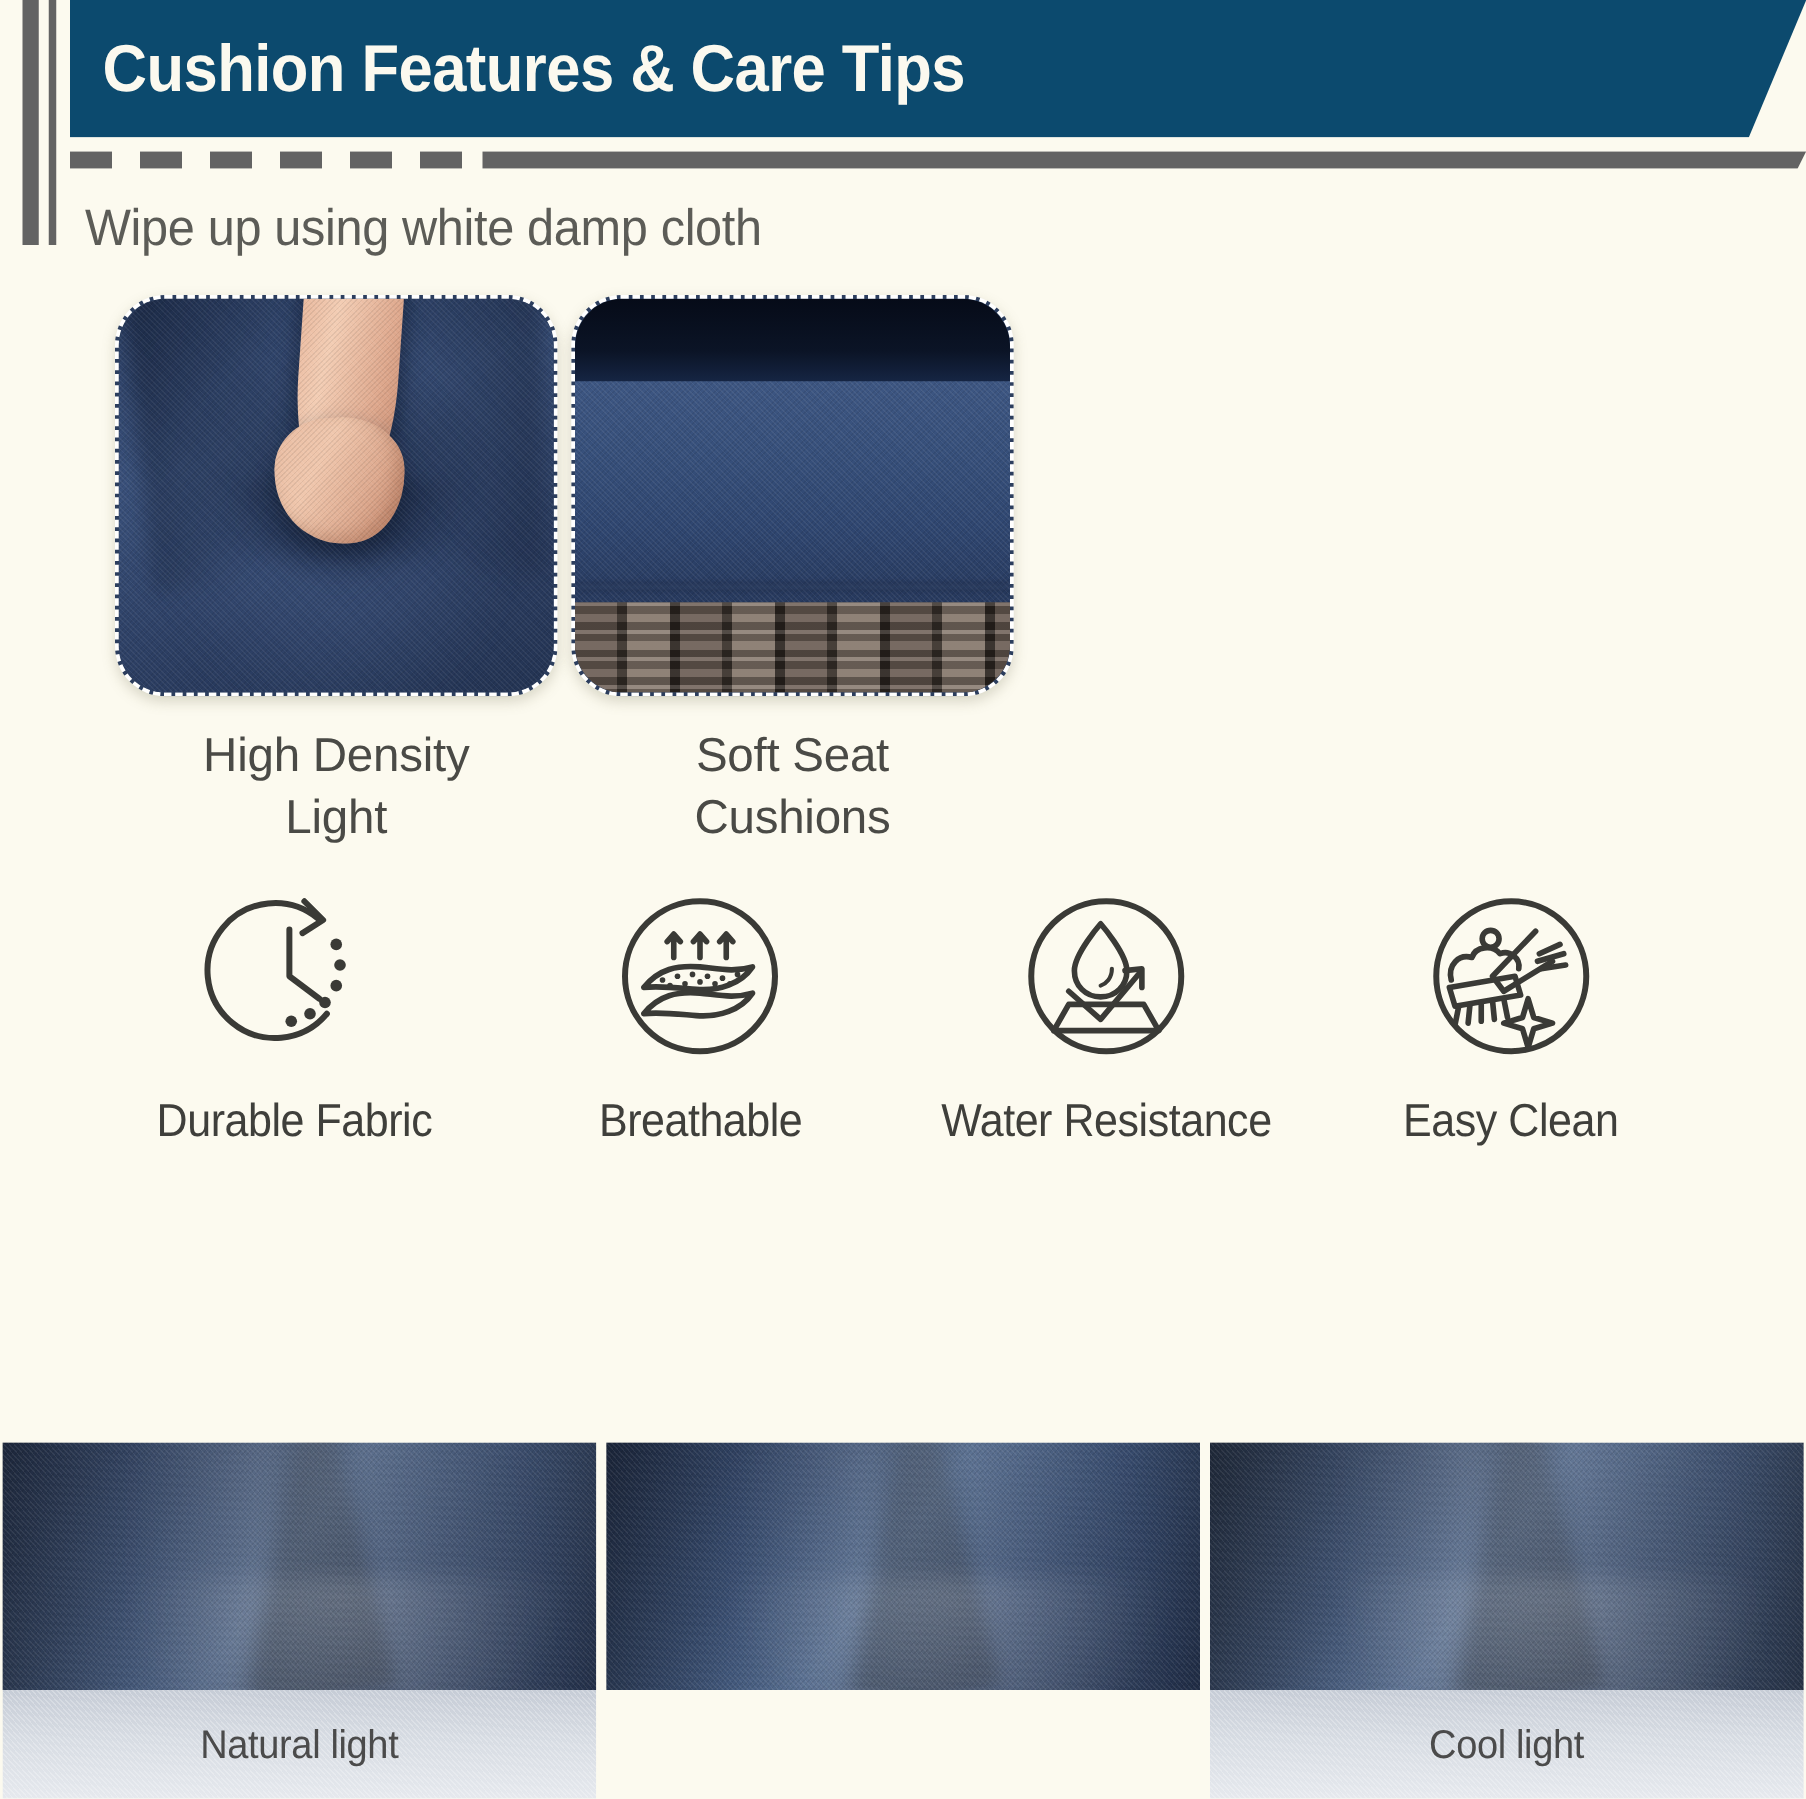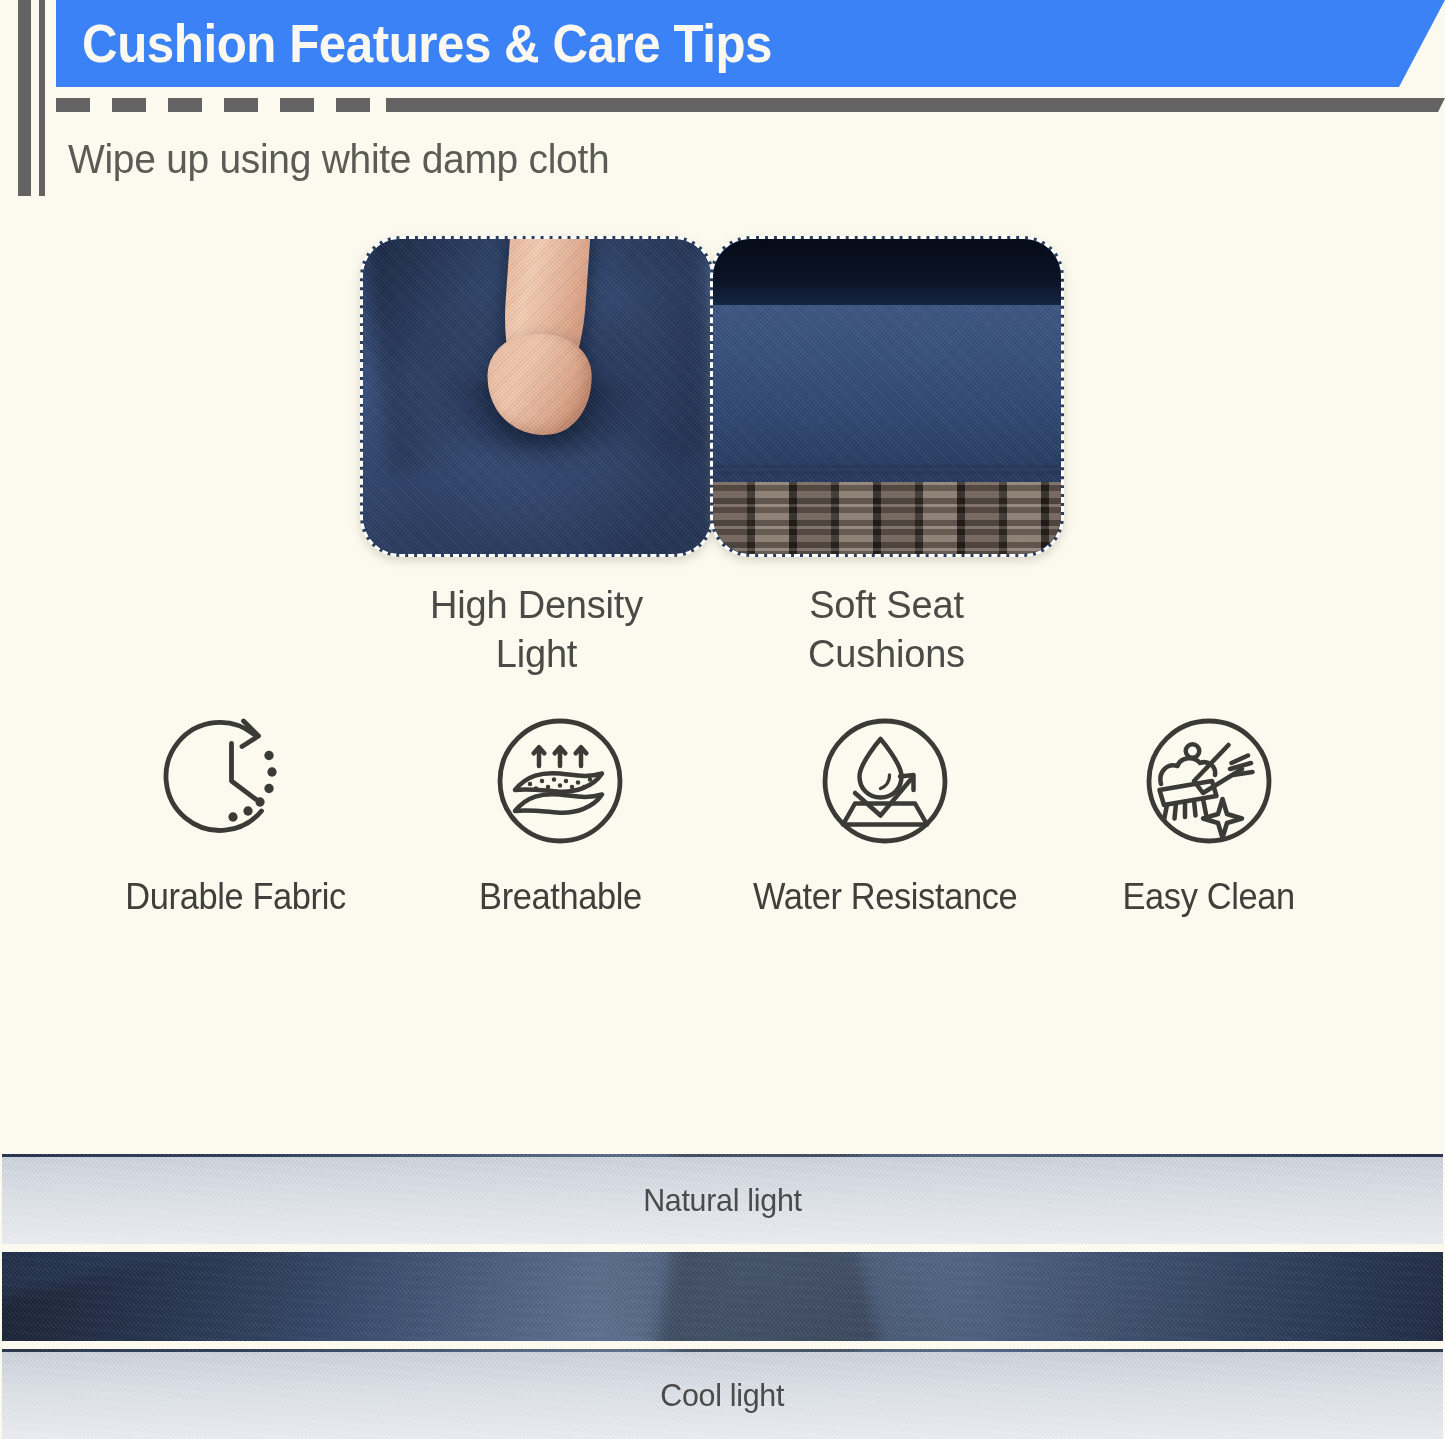--- a/index.html
+++ b/index.html
@@ -45,22 +45,22 @@
     position: absolute;
     left: 21px;
     top: 0;
     width: 6px;
     height: 100%;
     background: #636363;
   }
   .banner-bar {
     position: relative;
     margin-left: 56px;
-    height: 87px;
-    background: #3b82f6;
+    height: 110px;
+    background: #0c4a6e;
     display: flex;
     align-items: center;
     clip-path: polygon(0 0, 100% 0, calc(100% - 46px) 100%, 0 100%);
   }
   .banner-title {
     color: #fbf9ef;
     font-size: 53px;
     font-weight: bold;
     letter-spacing: -0.5px;
     padding-left: 28px;
@@ -108,23 +108,23 @@
     letter-spacing: -0.3px;
     transform: scaleX(0.95);
     transform-origin: left center;
     white-space: nowrap;
   }
 
   
   .cards-row {
     display: flex;
     margin-top: 40px;
-    padding: 0 72px 0 50px;
-    gap: 0;
-    justify-content: center;
+    padding: 0 72px 0 94px;
+    gap: 15px;
+    justify-content: flex-start;
   }
   .card {
     width: 350px;
     display: flex;
     flex-direction: column;
     align-items: center;
   }
   .photo {
     width: 348px;
     height: 315px;
@@ -351,21 +351,20 @@
   .swatch-row {
     position: absolute;
     left: 0;
     bottom: 0;
     width: 1445px;
     height: 285px;
     display: flex;
     gap: 8px;
     padding: 0 2px;
     box-sizing: border-box;
-    flex-direction: column;
   }
   .swatch {
     position: relative;
     flex: 1;
     overflow: hidden;
   }
   .swatch .fabric {
     position: absolute;
     left: 0; right: 0; top: 0;
     height: 198px;

